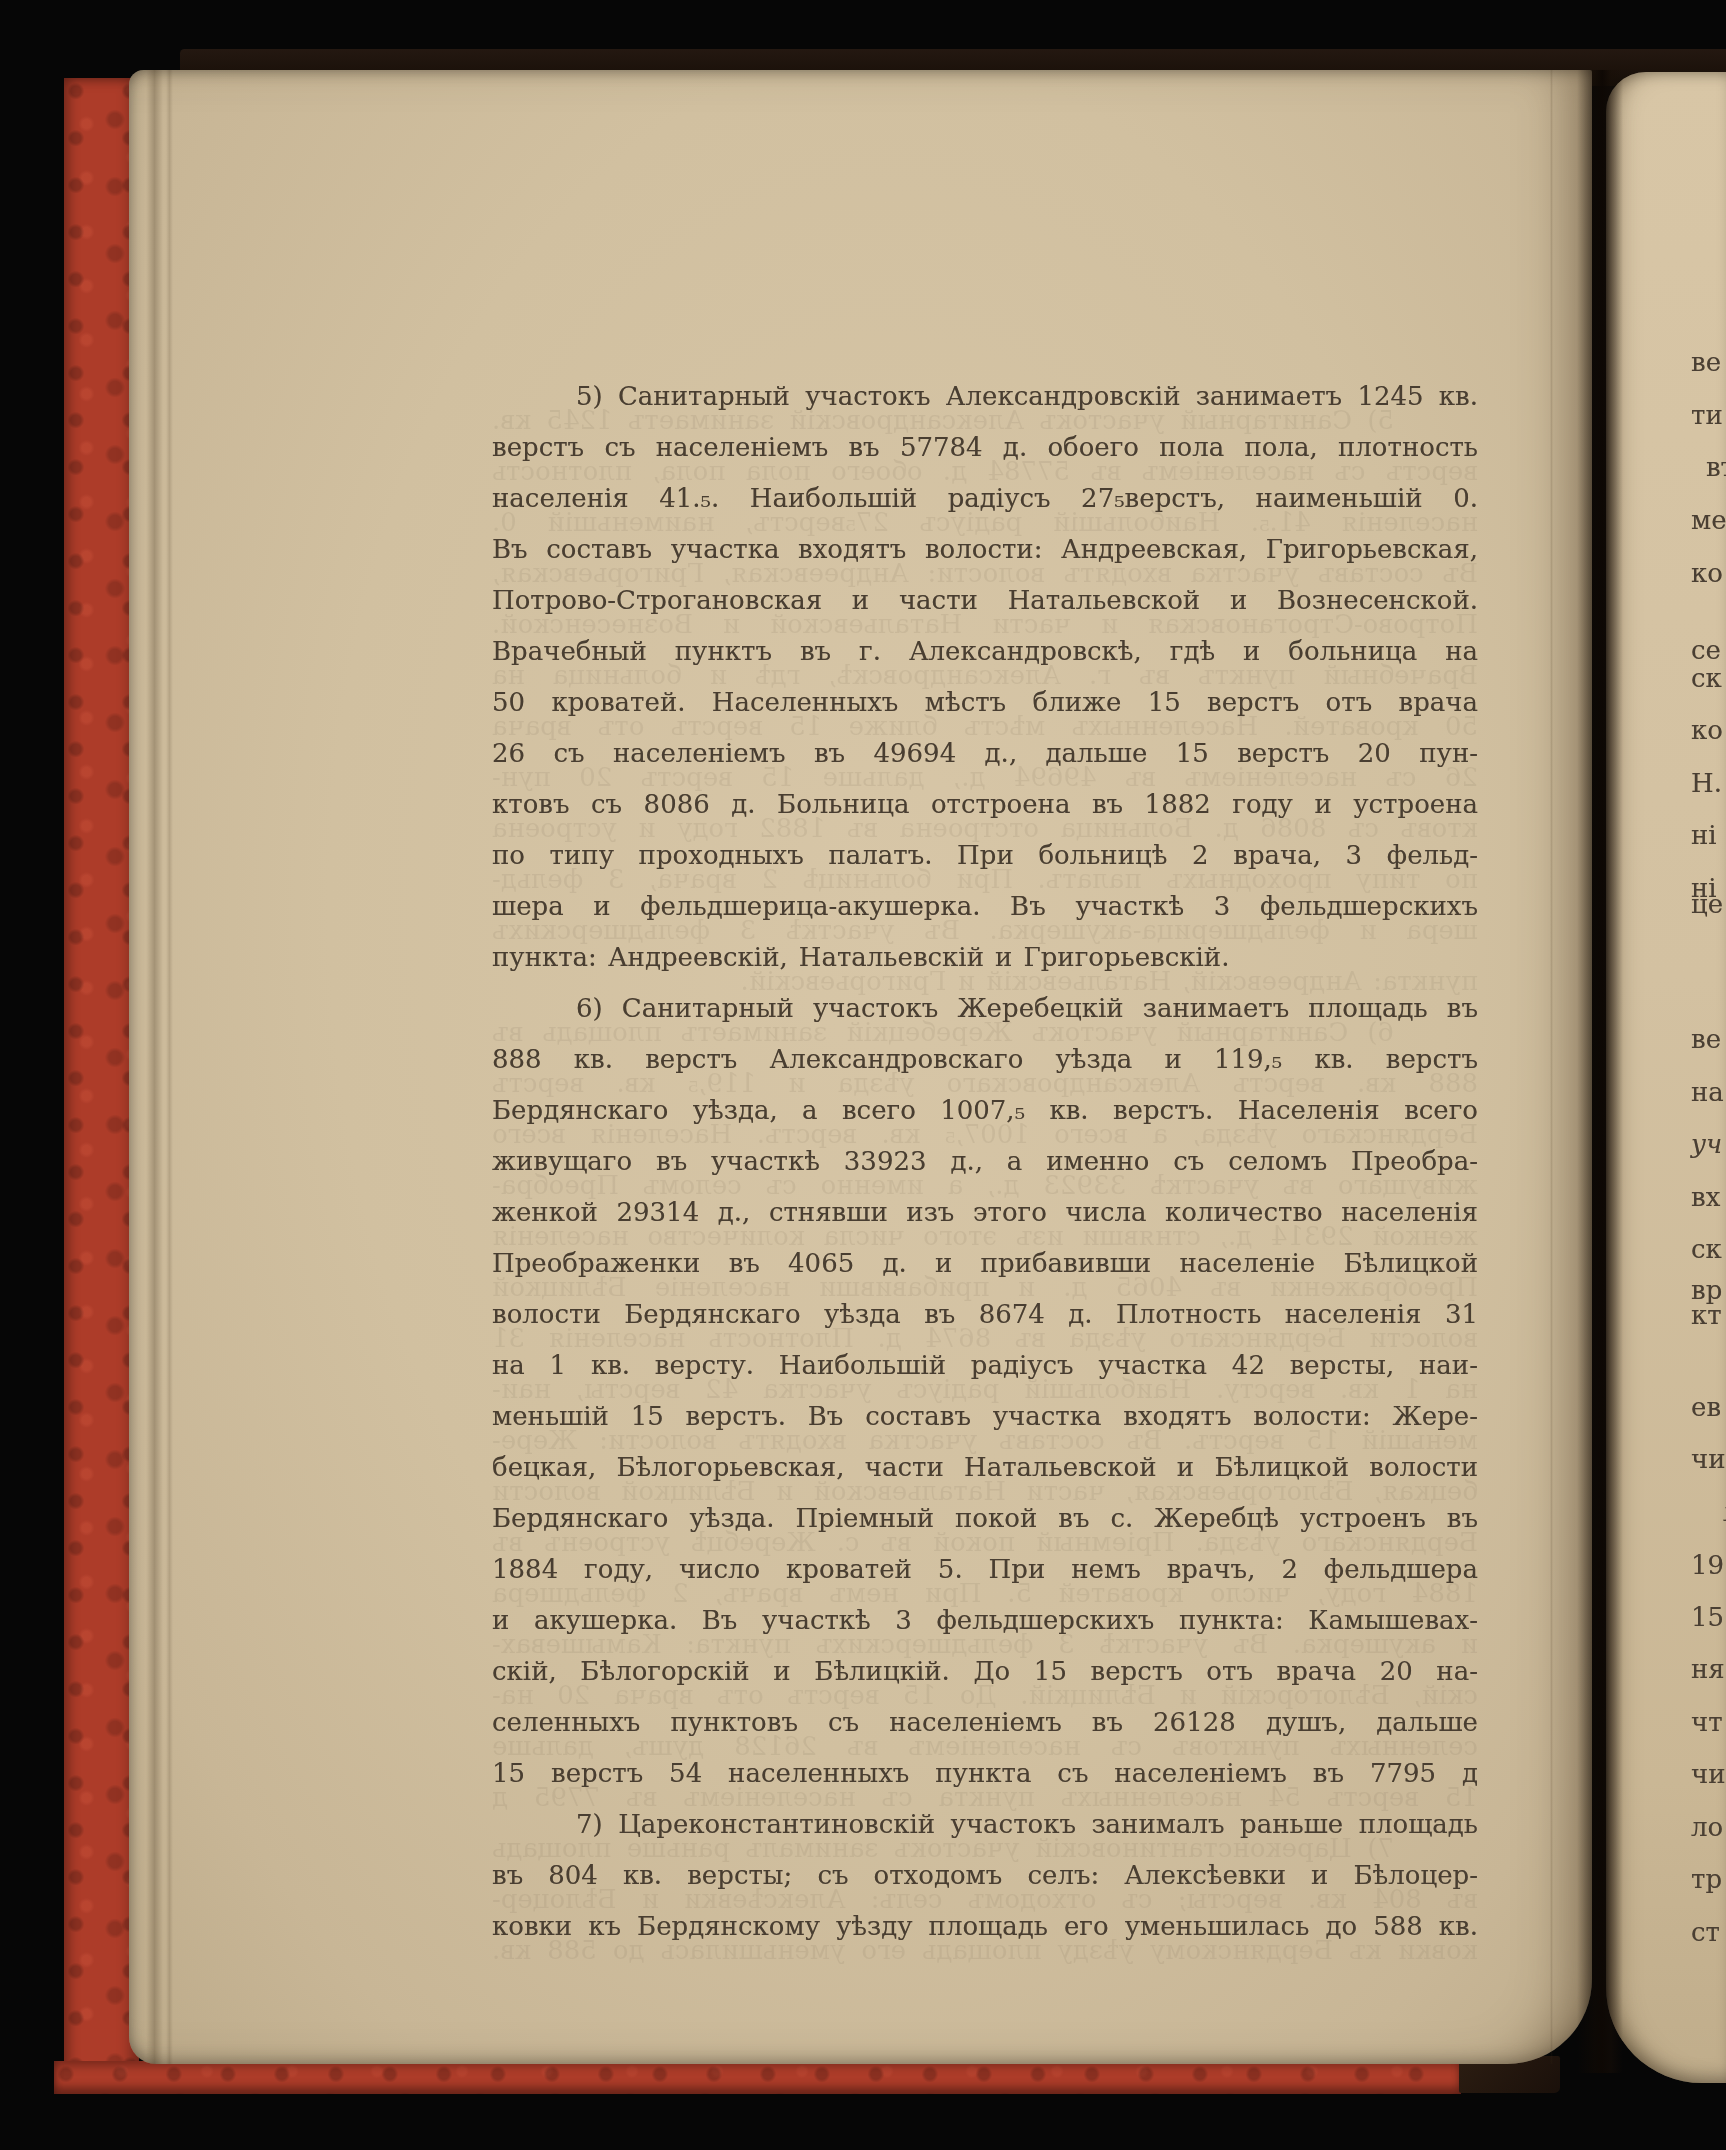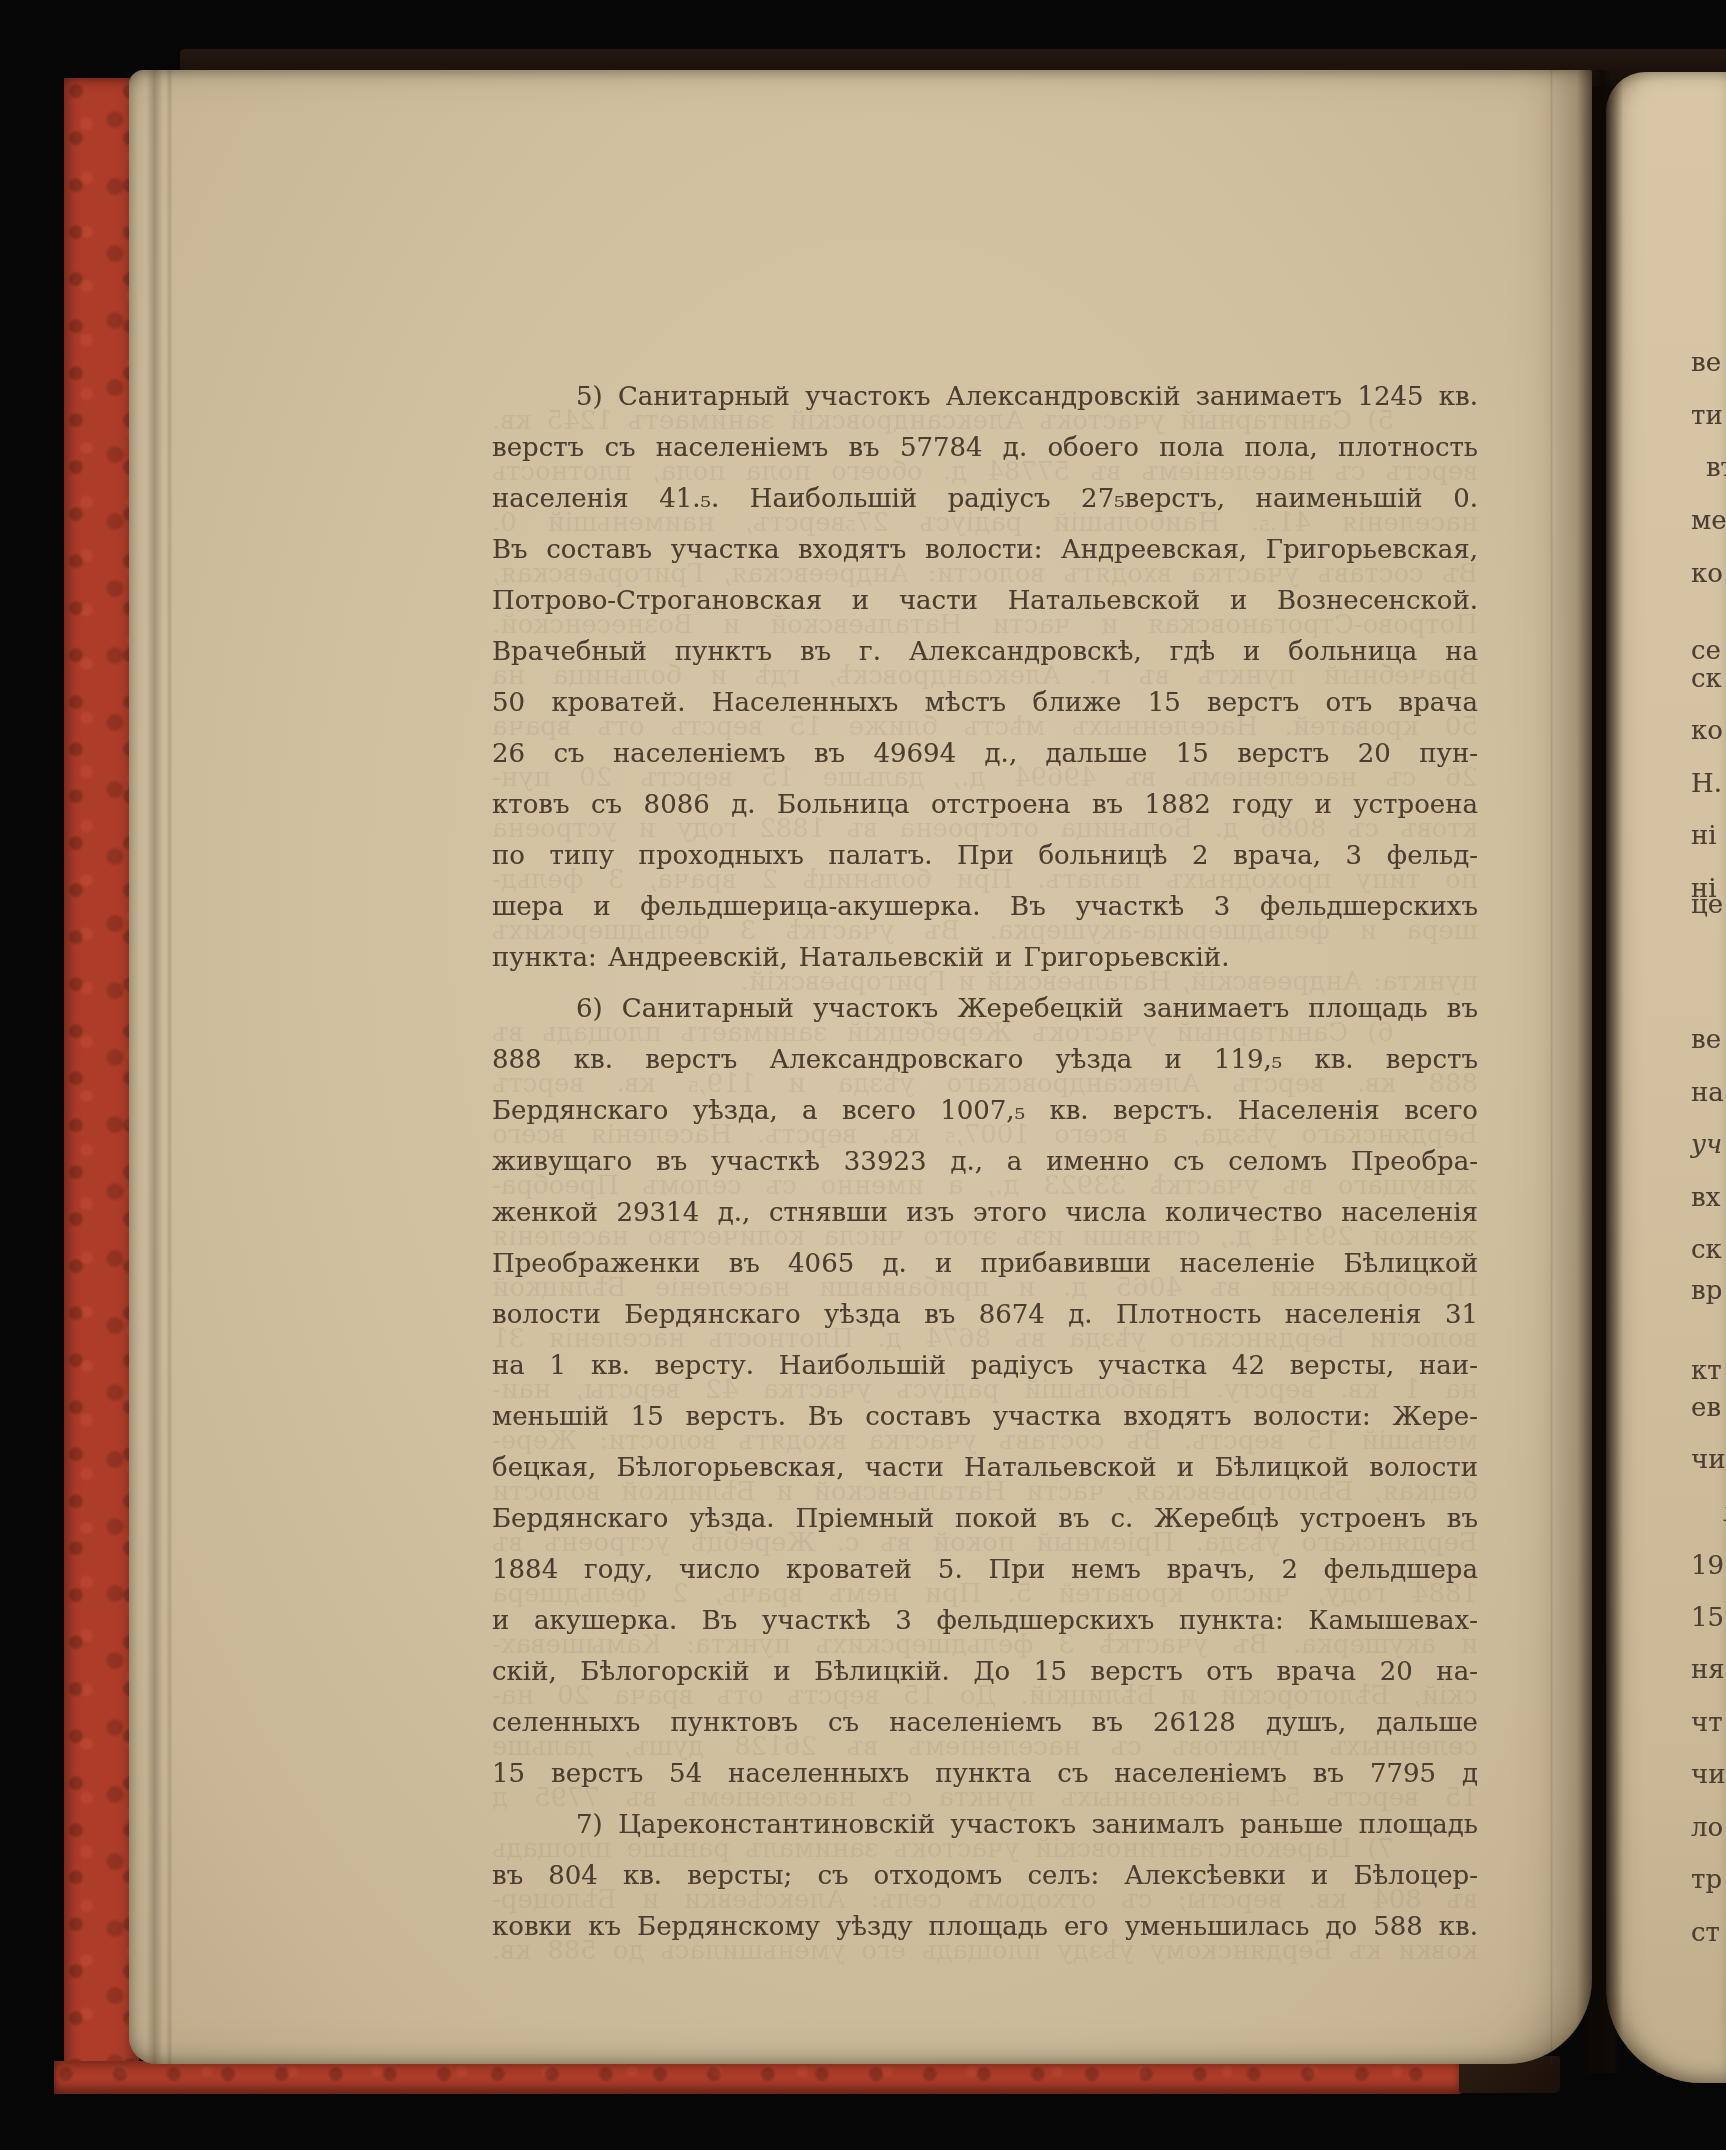--- a/index.html
+++ b/index.html
@@ -186,21 +186,21 @@
       <div class="frag" style="top: 685px;">Н.</div>
       <div class="frag" style="top: 737px;">ні</div>
       <div class="frag" style="top: 790px;">ні</div>
       <div class="frag" style="top: 806px;">це</div>
       <div class="frag" style="top: 941px;">ве</div>
       <div class="frag" style="top: 994px;">на</div>
       <div class="frag" style="top: 1046px; font-style: italic;">уч</div>
       <div class="frag" style="top: 1099px;">вх</div>
       <div class="frag" style="top: 1151px;">ск</div>
       <div class="frag" style="top: 1192px;">вр</div>
-      <div class="frag" style="top: 1272px; text-align: center;">кт</div>
+      <div class="frag" style="top: 1217px; text-align: center;">кт</div>
       <div class="frag" style="top: 1309px;">ев</div>
       <div class="frag" style="top: 1361px;">чи</div>
       <div class="frag" style="top: 1414px; margin-left: 32px;">ле</div>
       <div class="frag" style="top: 1467px;">19</div>
       <div class="frag" style="top: 1519px;">15</div>
       <div class="frag" style="top: 1571px;">ня</div>
       <div class="frag" style="top: 1624px;">чт</div>
       <div class="frag" style="top: 1676px;">чи</div>
       <div class="frag" style="top: 1729px;">ло</div>
       <div class="frag" style="top: 1781px;">тр</div>

